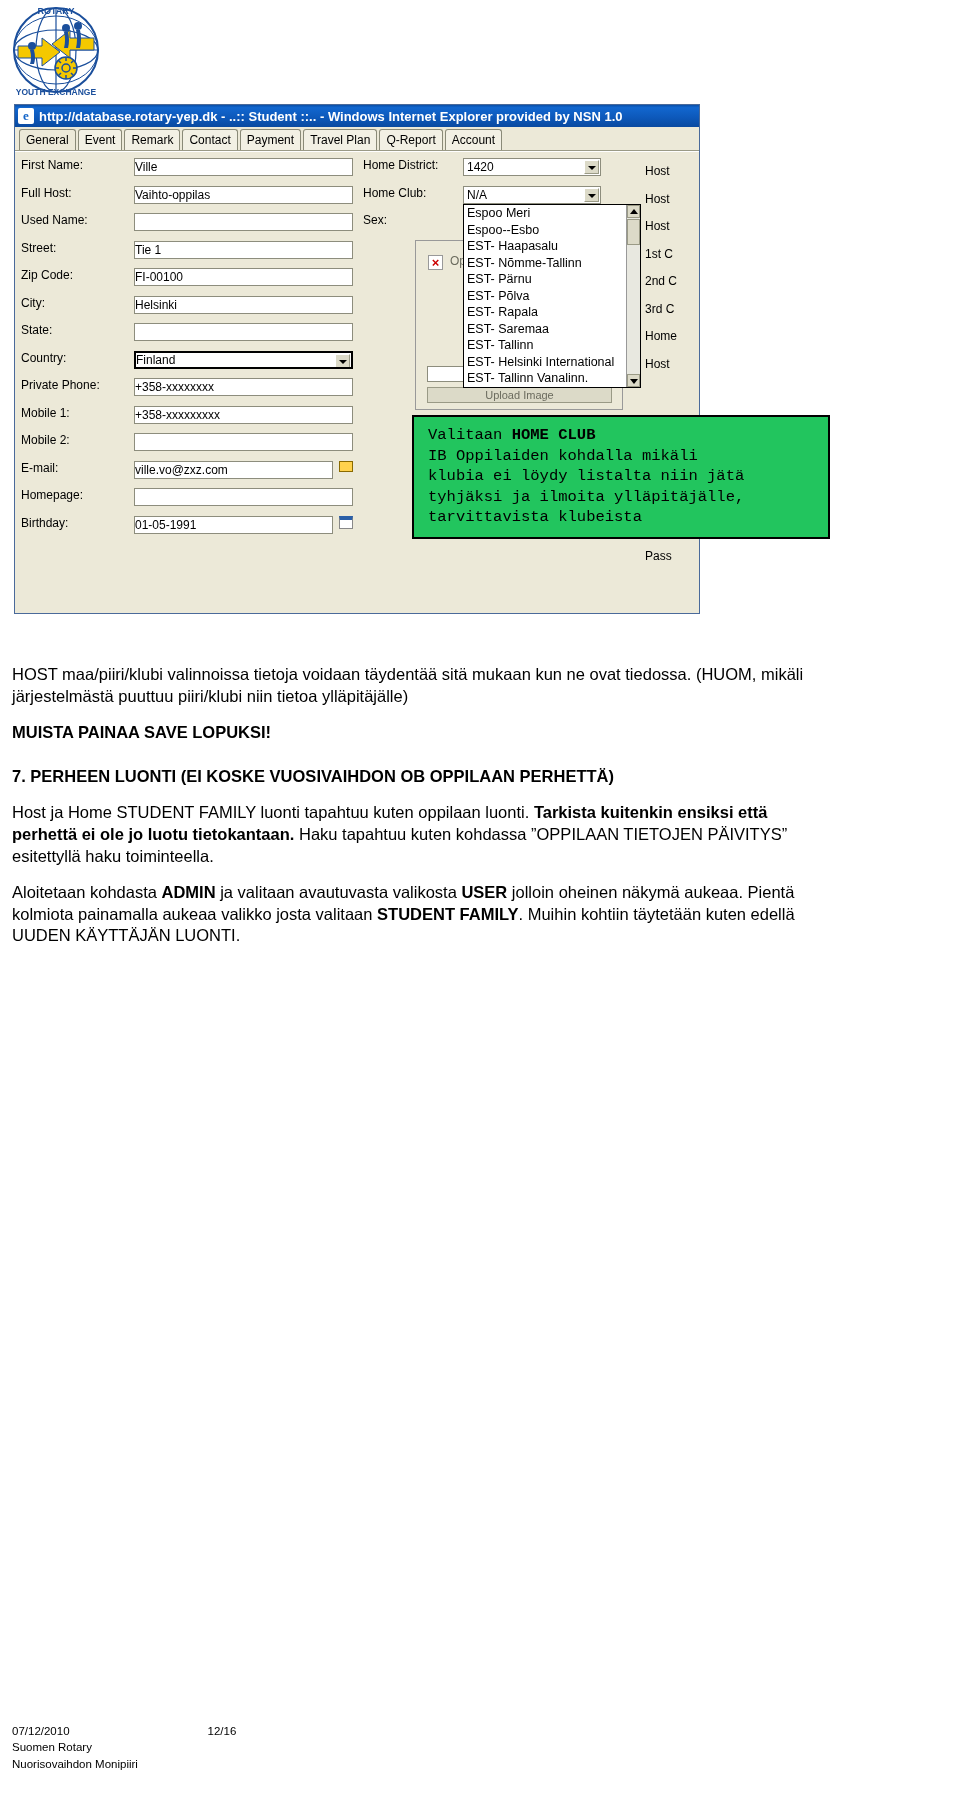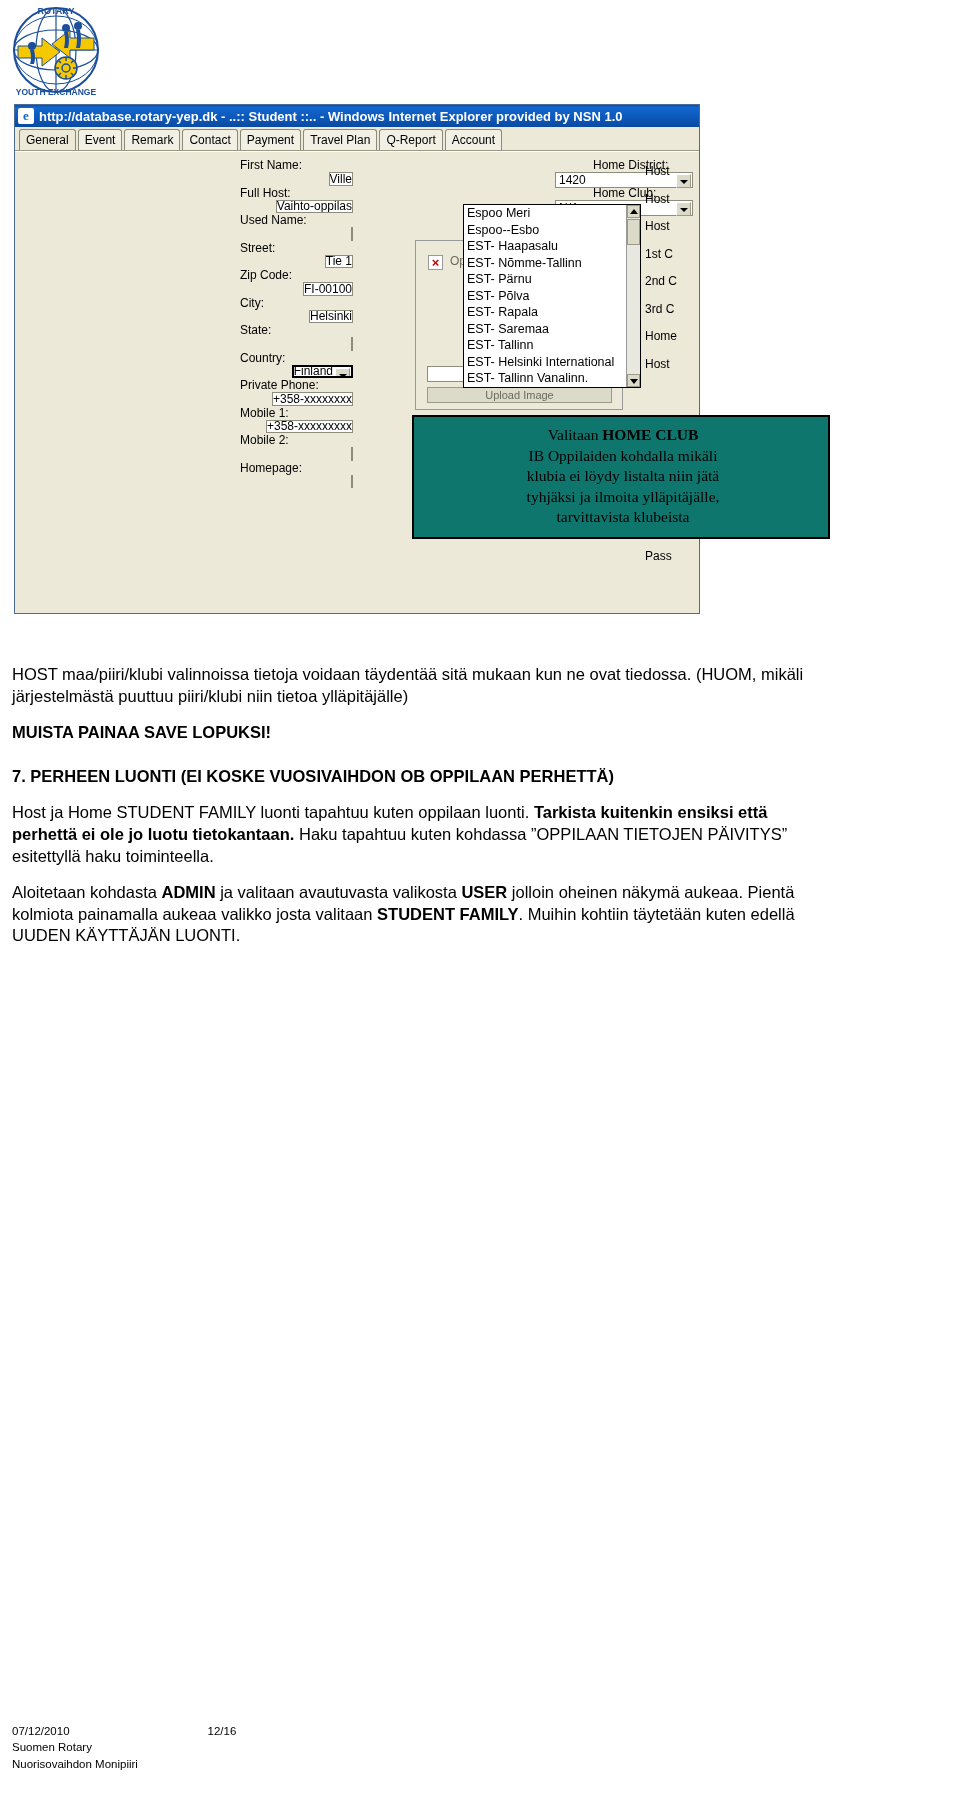--- a/index.html
+++ b/index.html
@@ -80,21 +80,21 @@
   .tab.active { background: #ece9d8; }
 
   #formarea {
     position: relative;
     height: 462px;
     background: #ece9d8;
     border-top: 1px solid #fff;
   }
 
   .col-left { position: absolute; left: 6px; top: 6px; width: 332px; }
-  .frow { display: flex; align-items: flex-end; height: 27.5px; flex-direction: column; }
+  .frow { display: flex; align-items: flex-start; height: 27.5px; }
   .flabel {
     width: 113px; flex: none;
     font-size: 12px; color: #000;
     font-family: "Liberation Sans", sans-serif;
   }
   .finput {
     flex: 1;
     height: 18px;
     background: #fff;
     border: 1px solid #8d8d7d;
@@ -204,28 +204,27 @@
   #imgfield{
     position:absolute; left:11px; bottom:27px; width:185px; height:16px;
     background:#fff; border:1px solid #8d8d7d;
   }
 
   
   #callout {
     position: absolute;
     left: 412px; top: 415px;
     width: 418px;
-    background: #0f766e;
+    background: #22c55e;
     border: 2px solid #000;
     padding: 8px 10px 9px 14px;
     font-size: 15.5px;
     line-height: 1.33;
     z-index: 60;
-    font-family: Liberation Serif, serif;
-    text-align: center;
+    font-family: Liberation Mono, monospace;
   }
 
   
   #doc {
     position: absolute;
     left: 12px; top: 664px;
     width: 806px;
     font-size: 16.5px;
     line-height: 1.33;
     color: #000;
@@ -339,22 +338,32 @@
         </div>
         <div class="frow">
           <div class="flabel">Mobile 1:</div>
           <div class="finput">+358-xxxxxxxxx</div>
         </div>
         <div class="frow">
           <div class="flabel">Mobile 2:</div>
           <div class="finput"></div>
         </div>
         <div class="frow">
+          <div class="flabel">E-mail:</div>
+          <div class="finput">ville.vo@zxz.com</div>
+          <span style="width: 14px; height: 11px; margin-left: 6px; background: rgb(255, 210, 77); border: 1px solid rgb(138, 106, 0); position: relative; flex: 0 0 auto;"></span>
+        </div>
+        <div class="frow">
           <div class="flabel">Homepage:</div>
           <div class="finput"></div>
+        </div>
+        <div class="frow">
+          <div class="flabel">Birthday:</div>
+          <div class="finput">01-05-1991</div>
+          <span style="width: 14px; height: 13px; margin-left: 6px; background: rgb(255, 255, 255); border-width: 4px 1px 1px; border-style: solid; border-color: rgb(42, 95, 168) rgb(136, 136, 136) rgb(136, 136, 136); border-image: initial; flex: 0 0 auto;"></span>
         </div>
       </div>
 
     <div class="col-right">
         <div class="frow">
           <div class="rlabel">Home District:</div>
           <div class="rinput fselect">1420<span class="arrowbtn"></span></div>
         </div>
         <div class="frow">
           <div class="rlabel">Home Club:</div>

